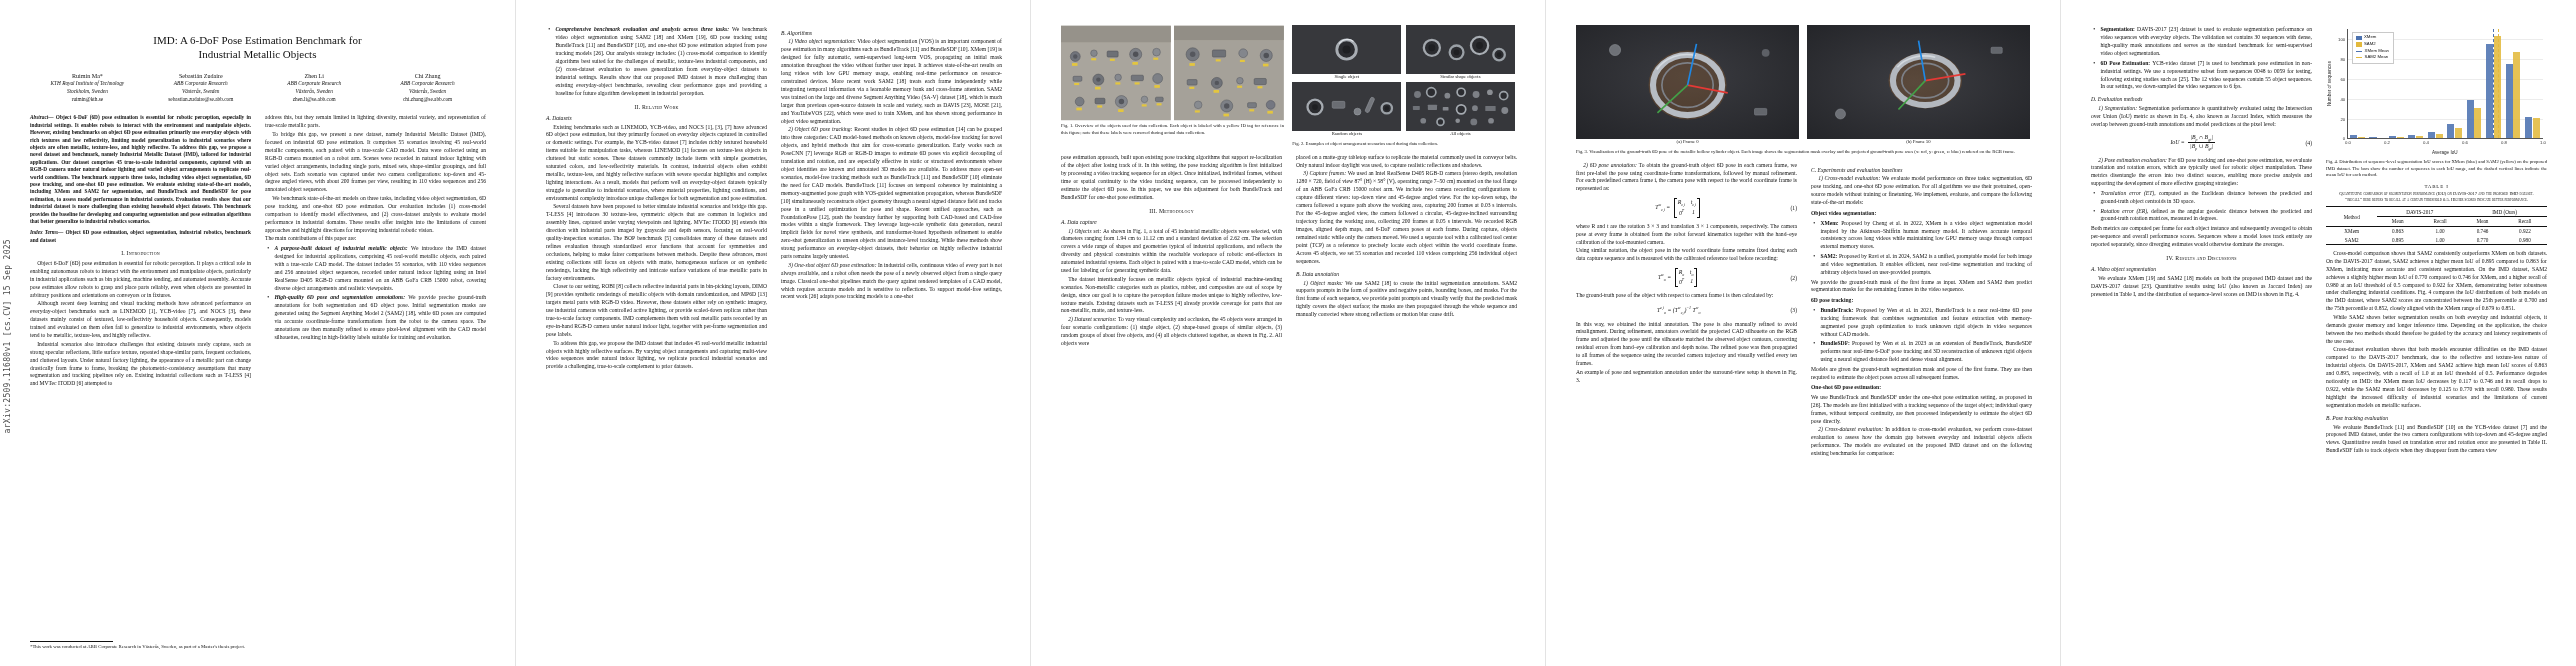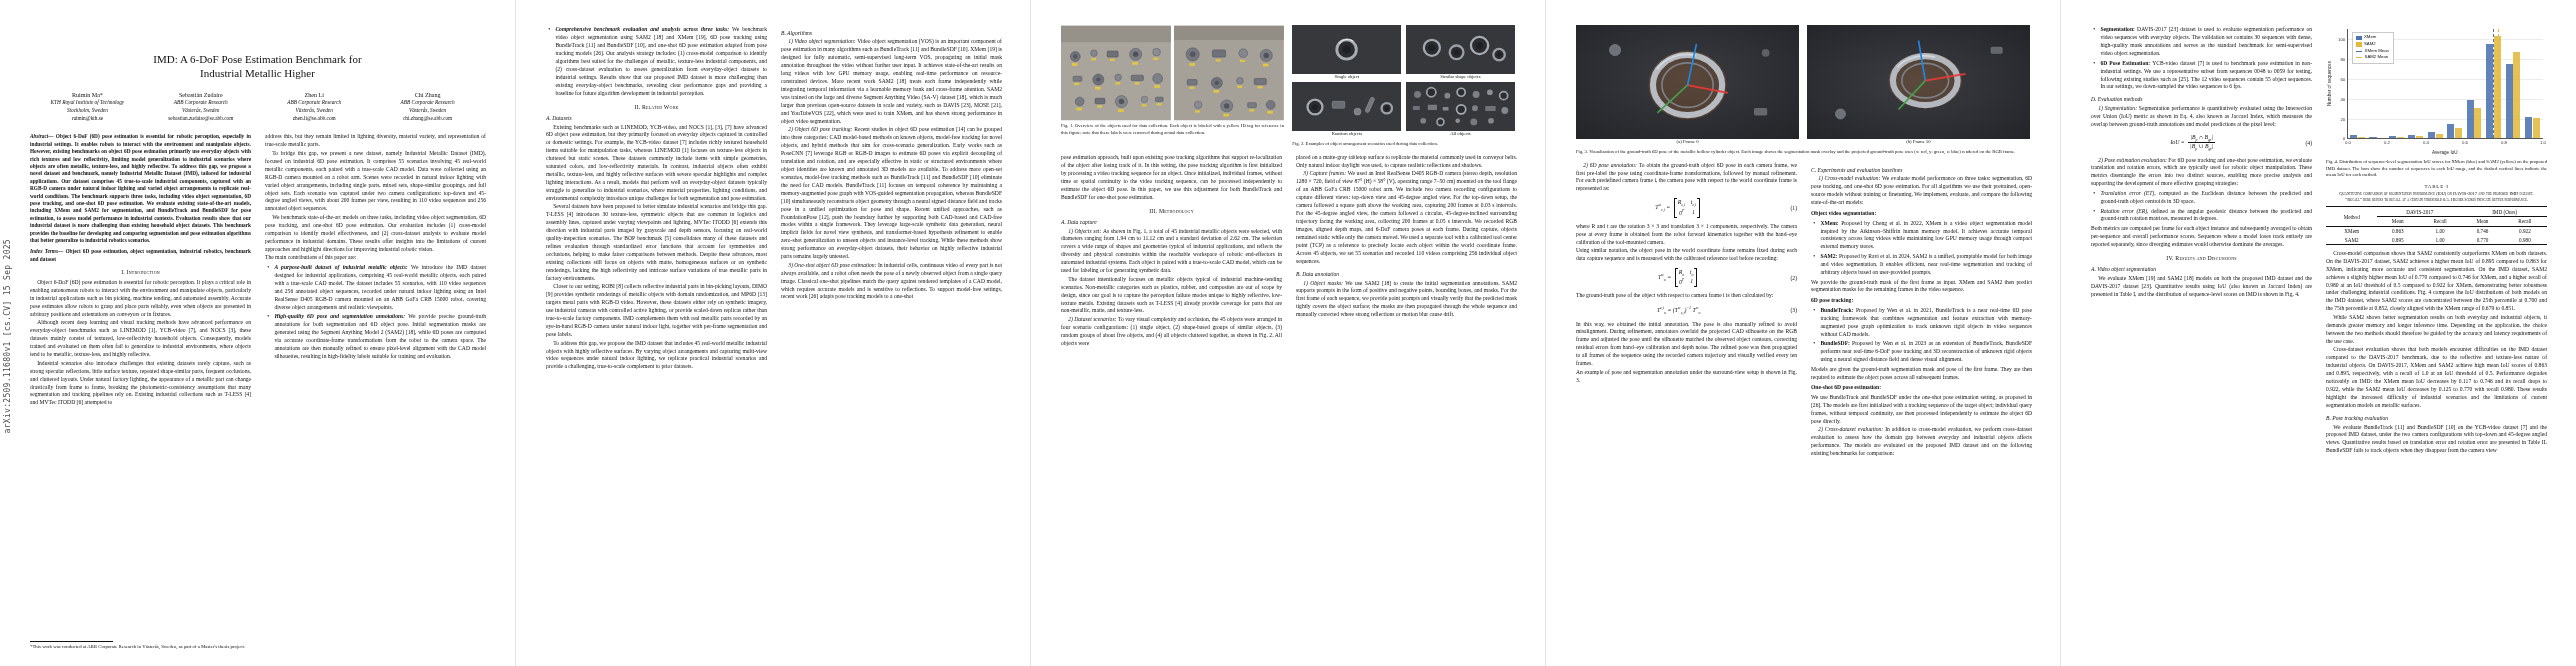--- a/index.html
+++ b/index.html
@@ -1,20 +1,20 @@
 <!DOCTYPE html>
 <html style="font-size:9px"><head>
 <meta charset="utf-8">
 <style>
 *{margin:0;padding:0;box-sizing:border-box;}
 body{width:2576px;height:667px;background:#ffffff;display:flex;overflow:hidden;
      font-family:"Liberation Serif","DejaVu Serif",serif;color:#111;}
 .page{position:relative;flex:0 0 515px;height:667px;overflow:hidden;background:#fff;padding:24.5px 30px 0;}
 .page+.page{border-left:0.6px solid #e3e3e3;}
-.title{text-align:center;font-size:11px;line-height:1.32;margin-top:27px;}
+.title{text-align:center;font-size:11px;line-height:1.32;margin-top:8px;}
 .authors{display:flex;justify-content:center;gap:4.4px;margin:10px 0 11px;}
 .author{width:109px;text-align:center;line-height:1.45;}
 .aname{font-size:6.1px;}
 .aaff{font-style:italic;font-size:5.3px;}
 .amail{font-size:5.3px;}
 .cols{display:flex;gap:14px;}
 .col{width:221px;flex:0 0 221px;}
 .para{font-size:5.6px;line-height:1.42;text-align:justify;margin:0 0 0.6px;}
 .indent{text-indent:7.2px;}
 .abs{font-weight:bold;font-size:5.3px;line-height:1.4;margin-bottom:3.9px;}
@@ -78,21 +78,21 @@
 .ylabel{position:absolute;left:1.1px;top:4.4px;height:110px;writing-mode:vertical-rl;transform:rotate(180deg);
         display:flex;align-items:center;justify-content:center;font-size:4.6px;color:#222;}
 </style>
 </head>
 <body>
 
 <div class="page">
   <div class="arxiv">arXiv:2509.11680v1  [cs.CV]  15 Sep 2025</div>
   <div class="title">
     <span>IMD: A 6-DoF Pose Estimation Benchmark for</span><br>
-    <span>Industrial Metallic Higher</span>
+    <span>Industrial Metallic Objects</span>
   </div>
   <div class="authors">
     <div class="author">
       <div class="aname">Ruimin Ma*</div>
       <div class="aaff">KTH Royal Institute of Technology</div>
       <div class="aaff">Stockholm, Sweden</div>
       <div class="amail">ruimin@kth.se</div>
     </div>
     <div class="author">
       <div class="aname">Sebastián Zudaire</div>

